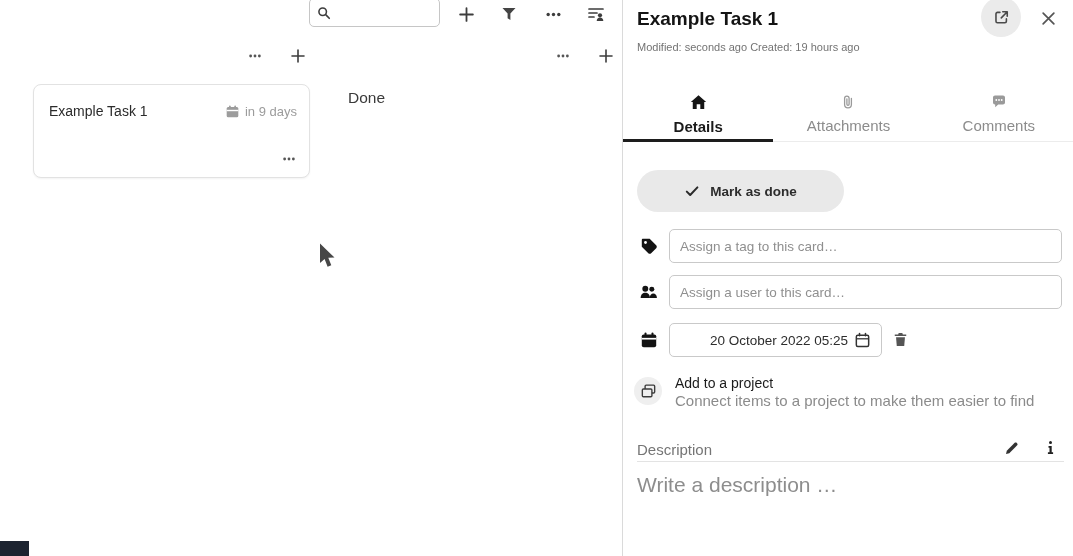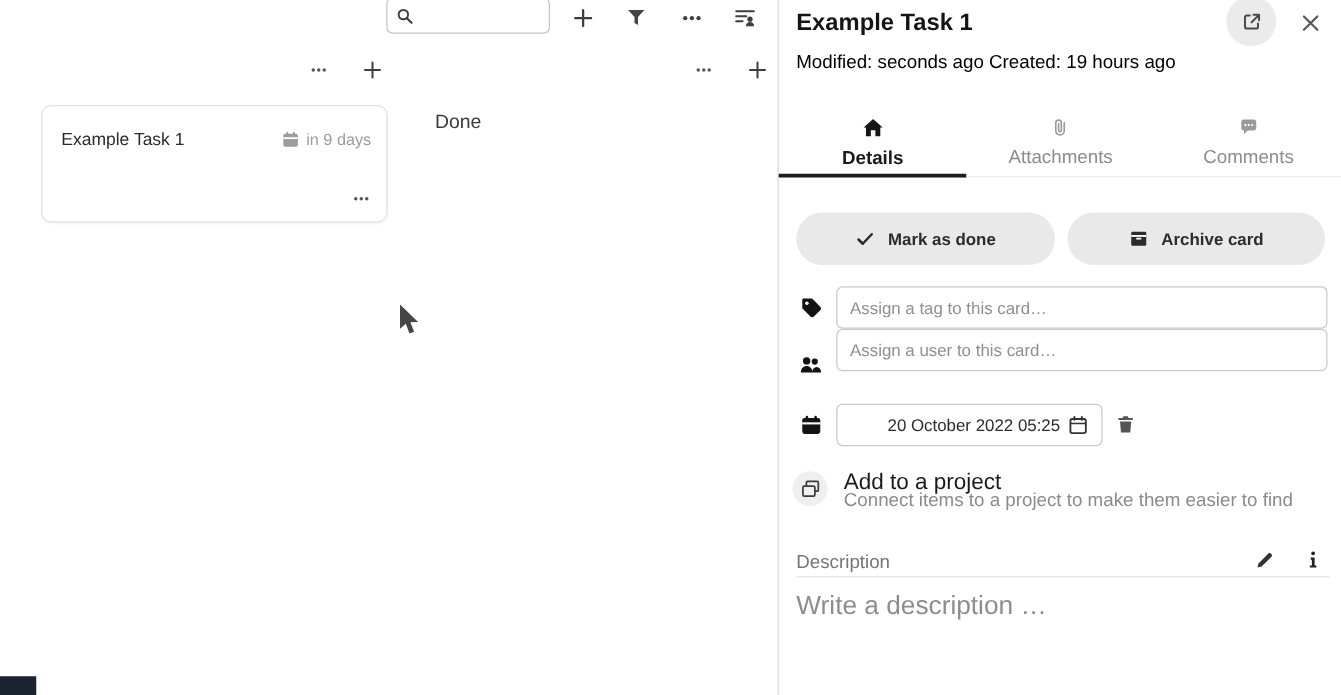--- a/index.html
+++ b/index.html
@@ -20,42 +20,42 @@
   .card { position:absolute; left:33px; top:84px; width:277px; height:94px; background:#fff;
           border:1px solid #e2e2e2; border-radius:8px; box-shadow:0 1px 2px rgba(0,0,0,0.05); }
   .card-title { position:absolute; left:15px; top:18px; font-size:14px; color:#2b2b2b; }
   .card-due { position:absolute; right:12px; top:19px; display:flex; align-items:center; gap:5px;
               font-size:13px; color:#9c9c9c; }
   .corner-accent { position:absolute; left:0; top:541px; width:29px; height:15px; }
 
   
   .panel { position:absolute; left:622px; top:0; width:451px; height:556px; background:#fff; border-left:1px solid #dadada; }
   .panel-title { position:absolute; left:14px; top:8px; font-size:19px; font-weight:bold; color:#141414; }
-  .panel-meta { position:absolute; left:14px; top:41px; font-size:15px; color:#000000; }
+  .panel-meta { position:absolute; left:14px; top:41px; font-size:11px; color:#737373; }
   .circle-btn { position:absolute; left:358px; top:-3px; width:40px; height:40px; border-radius:50%;
                 background:#ebebeb; display:flex; align-items:center; justify-content:center; cursor:pointer; }
   .close-btn { position:absolute; left:412px; top:5px; width:26px; height:26px; display:flex; align-items:center;
                justify-content:center; cursor:pointer; }
   .tabs { position:absolute; left:0; top:85px; width:451px; height:57px; display:flex; }
   .tab { flex:1; display:flex; flex-direction:column; align-items:center; gap:7px; padding-top:9px; cursor:pointer; }
   .tab .tab-label { font-size:15px; color:#8c8c8c;text-align:center; }
   .tab.active .tab-label { color:#1a1a1a; font-weight:bold; }
   .tabs-baseline { position:absolute; left:0; top:141px; width:451px; height:1px; background:#ececec; }
   .tab-underline { position:absolute; left:0; top:139px; width:150px; height:3px; background:#1d1d1d; }
   .pill-btn { position:absolute; top:170px; height:42px; border-radius:21px; background:#e9e9e9; display:flex;
               align-items:center; justify-content:center; gap:10px; cursor:pointer; font-size:13.5px;
               font-weight:bold; color:#2c2c2c; }
   .row-input { position:absolute; left:46px; width:393px; height:34px; border:1px solid #c9c9c9; border-radius:5px;
                font-size:13.5px; color:#2d2d2d; padding:0 10px; outline:none; background:#fff;
                font-family:"Liberation Sans",sans-serif; }
   .row-input::placeholder { color:#8f8f8f; opacity:1; }
   .row-icon { position:absolute; width:20px; height:20px; display:flex; align-items:center; justify-content:center; }
   .proj-circle { position:absolute; left:11px; top:377px; width:28px; height:28px; border-radius:50%;
                  background:#efefef; display:flex; align-items:center; justify-content:center; }
-  .proj-title { position:absolute; left:52px; top:375px; font-size:18px; color:#1b1b1b; }
+  .proj-title { position:absolute; left:52px; top:375px; font-size:14px; color:#1b1b1b; }
   .proj-sub { position:absolute; left:52px; top:392px; font-size:15px; color:#8b8b8b; }
   .desc-label { position:absolute; left:14px; top:441px; font-size:15px; color:#757575; }
   .desc-divider { position:absolute; left:14px; top:461px; width:427px; height:1px; background:#e3e3e3; }
   .desc-placeholder { position:absolute; left:14px; top:473px; font-size:21px; color:#8d8d8d; cursor:text; }
   .cursor { position:absolute; left:318px; top:242px; pointer-events:none; }
 </style>
 </head>
 <body>
 
 <div class="screen">
@@ -228,48 +228,38 @@
     <div class="tab-underline"></div>
 
     <div class="pill-btn" style="left:14px; width:207px;">
       <span class="ic">
         <svg width="16" height="16" viewBox="0 0 16 16">
             <path d="M2.8 8.6 6.2 12 13.4 4.4" fill="none" stroke="#2b2b2b" stroke-width="2" stroke-linecap="round" stroke-linejoin="round"></path>
           </svg>
       </span>
       <span>Mark as done</span>
     </div>
-    <div class="pill-btn" style="left:231px; width:206px;">
-      <span class="ic">
-        <svg width="16" height="16" viewBox="0 0 16 16">
-            <rect x="2" y="2.4" width="12" height="11.2" rx="1" fill="#2b2b2b"></rect>
-            <rect x="2" y="5" width="12" height="1.5" fill="#fff"></rect>
-            <rect x="5.9" y="7.2" width="4.2" height="1.4" rx="0.7" fill="#fff"></rect>
-          </svg>
-      </span>
-      <span>Archive card</span>
-    </div>
 
     <span class="row-icon" style="left:16px; top:236px;">
       <svg width="18" height="18" viewBox="0 0 16 16">
           <path d="M8.6 1.6 14.4 7.4c.7.7.7 1.8 0 2.5l-4.5 4.5c-.7.7-1.8.7-2.5 0L1.6 8.6V2.6c0-.6.4-1 1-1z" fill="#131313"></path>
           <circle cx="4.9" cy="4.9" r="1.25" fill="#fff"></circle>
         </svg>
     </span>
     <input class="row-input" style="top: 229px;" placeholder="Assign a tag to this card…">
 
     <span class="row-icon" style="left:15px; top:282px;">
       <svg width="19" height="19" viewBox="0 0 16 16">
           <circle cx="10.8" cy="5.3" r="2.1" fill="#131313"></circle>
           <path d="M8.9 12.6c.2-2.3 1.5-3.7 3.1-3.7 1.8 0 3 1.4 3.1 3.7z" fill="#131313"></path>
           <circle cx="5.3" cy="4.8" r="2.5" fill="#131313"></circle>
           <path d="M1.4 12.6c0-2.7 1.8-4.3 3.9-4.3s3.9 1.6 3.9 4.3z" fill="#131313"></path>
         </svg>
     </span>
-    <input class="row-input" style="top: 263px;" placeholder="Assign a user to this card…">
+    <input class="row-input" style="top: 275px;" placeholder="Assign a user to this card…">
 
     <span class="row-icon" style="left:16px; top:330px;">
       <svg width="18" height="18" viewBox="0 0 16 16">
           <rect x="4" y="1.4" width="1.8" height="2.8" rx="0.9" fill="#131313"></rect>
           <rect x="10.2" y="1.4" width="1.8" height="2.8" rx="0.9" fill="#131313"></rect>
           <rect x="1.6" y="3" width="12.8" height="11.4" rx="1.7" fill="#131313"></rect>
           <rect x="1.6" y="6.1" width="12.8" height="1.5" fill="#fff"></rect>
         </svg>
     </span>
     <input class="row-input" style="top: 323px; width: 213px; padding-right: 32px; padding-left: 40px;" value="20 October 2022 05:25">

